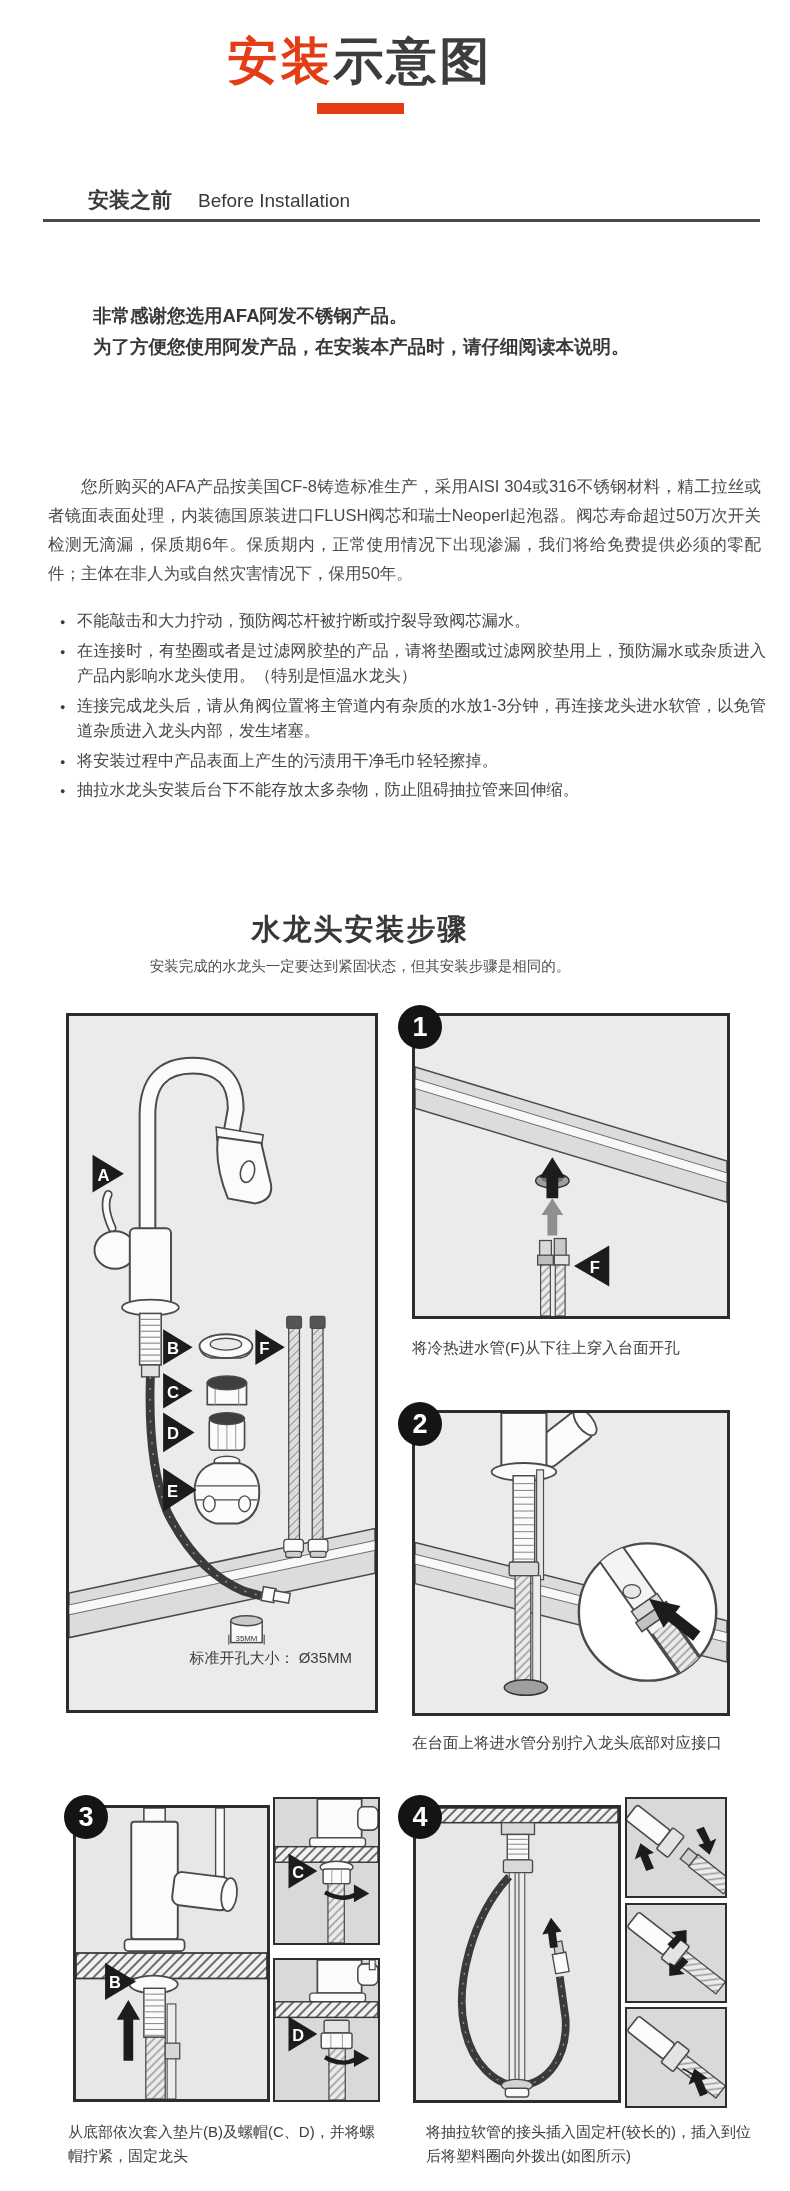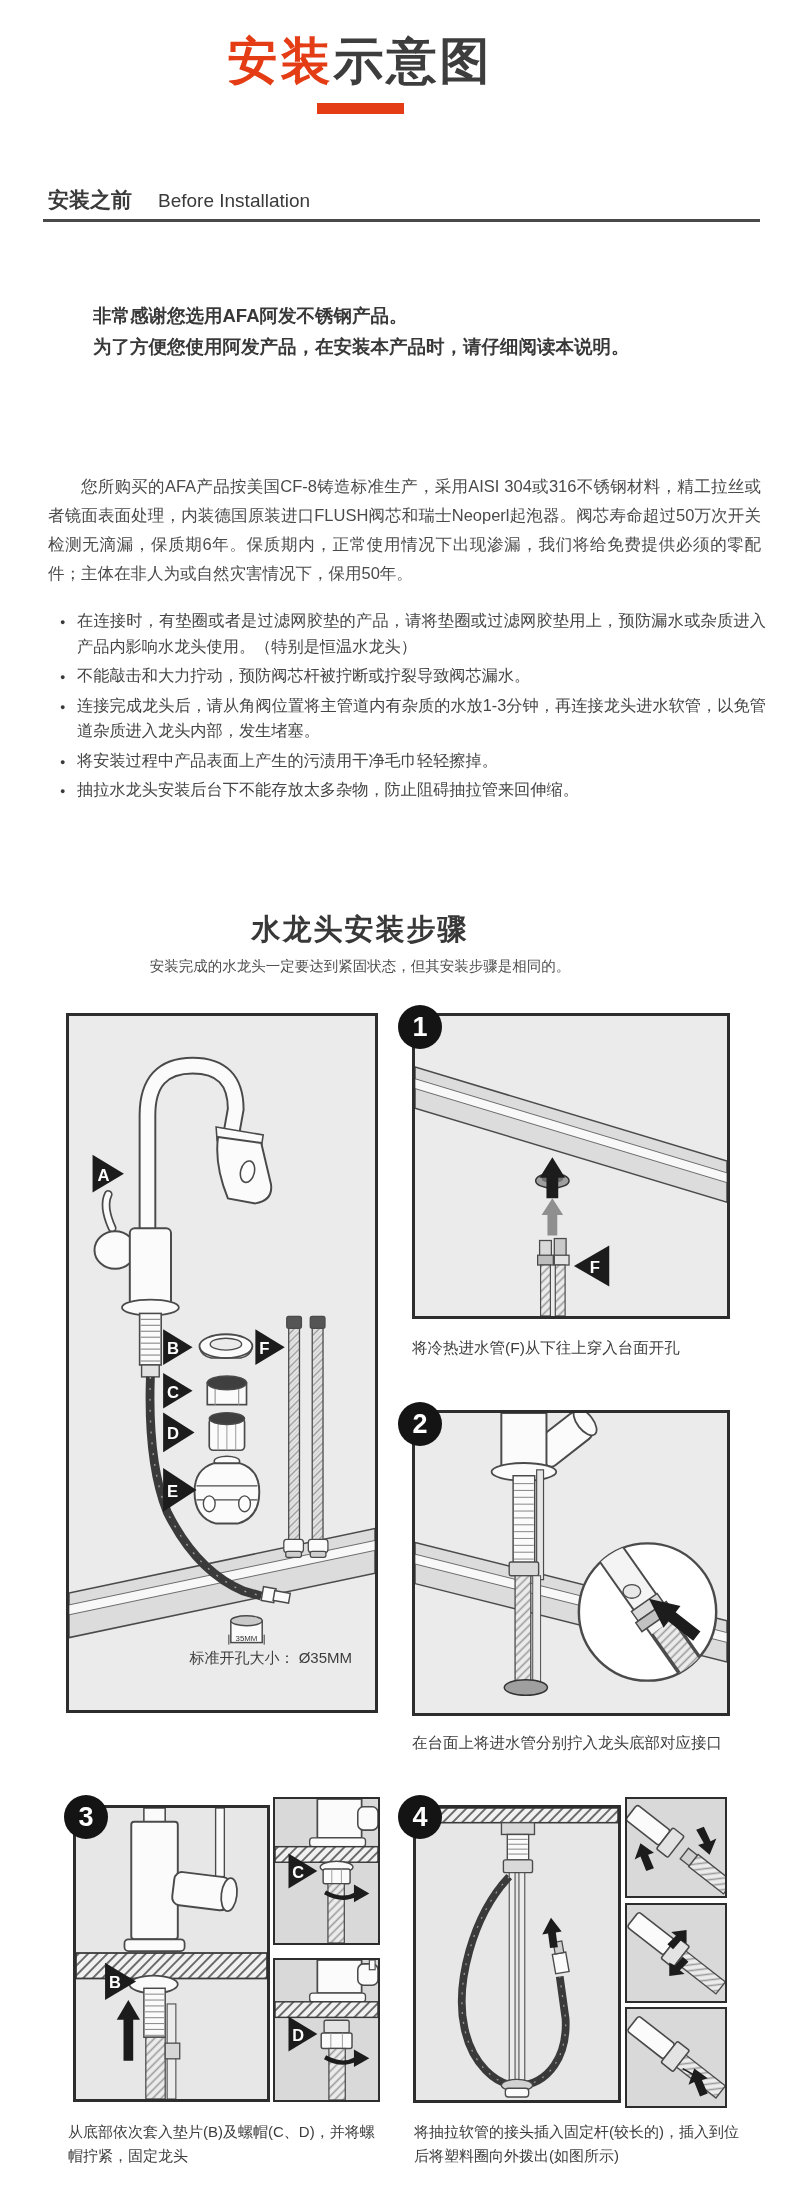--- a/index.html
+++ b/index.html
@@ -10,21 +10,21 @@
   .abs{position:absolute;}
 
   
   .page-title{left:0;top:28px;width:720px;text-align:center;font-size:50px;font-weight:800;letter-spacing:3px;}
   .page-title .t-red{color:#e43d16;}
   .page-title .t-dark{color:#3d3d3d;}
   .title-underline{left:317px;top:103px;width:87px;height:11px;background:#e43d16;}
 
   
   .sec1-head{left:48px;top:186px;display:flex;align-items:baseline;gap:26px;}
-  .sec1-head .zh{font-size:21px;font-weight:700;color:#3a3a3a;}
+  .sec1-head .zh{font-size:21px;font-weight:700;color:#3a3a3a;margin-left:40px;}
   .sec1-head .en{font-size:19px;font-weight:400;color:#3a3a3a;text-align:center;}
   .rule{left:43px;top:219px;width:717px;height:3px;background:#4a4a4a;}
   .intro{left:93px;top:300px;width:640px;font-size:18.5px;font-weight:700;line-height:31px;color:#383838;}
   .para{left:48px;top:472px;width:713px;font-size:16.5px;line-height:29px;color:#4a4a4a;text-indent:33px;text-align:justify;}
   .bullets{left:60px;top:608px;width:706px;list-style:none;margin:0;padding:0;
            font-size:16.2px;line-height:25.5px;color:#454545;}
   .bullets li{position:relative;padding-left:17px;margin-bottom:4px;text-align:justify;}
   .bullets li::before{content:"●";position:absolute;left:0;top:2px;font-size:9px;color:#3a3a3a;}
 
   
@@ -53,21 +53,21 @@
   #panel-s4c{left:625px;top:2007px;width:102px;height:101px;}
 
   #num-1{left:398px;top:1005px;}
   #num-2{left:398px;top:1402px;}
   #num-3{left:64px;top:1795px;}
   #num-4{left:398px;top:1795px;}
 
   #cap-1{left:412px;top:1336px;width:330px;}
   #cap-2{left:412px;top:1731px;width:330px;}
   #cap-3{left:68px;top:2120px;width:316px;font-size:15px;}
-  #cap-4{left:414px;top:2120px;width:332px;font-size:15px;}
+  #cap-4{left:426px;top:2120px;width:332px;font-size:15px;}
 
   svg text.lbl{font-family:"Liberation Sans","DejaVu Sans",sans-serif;font-size:17px;font-weight:700;fill:#ffffff;}
   svg text.tiny{font-family:"Liberation Sans","DejaVu Sans",sans-serif;font-size:8px;fill:#333;}
 </style>
 </head>
 <body>
 
 <div class="abs page-title">
   <span class="t-red">安装</span><span class="t-dark">示意图</span>
 </div>
@@ -80,22 +80,22 @@
 <div class="abs rule"></div>
 
 <div class="abs intro">
   <div>非常感谢您选用AFA阿发不锈钢产品。</div>
   <div>为了方便您使用阿发产品，在安装本产品时，请仔细阅读本说明。</div>
 </div>
 
 <div class="abs para">您所购买的AFA产品按美国CF-8铸造标准生产，采用AISI 304或316不锈钢材料，精工拉丝或者镜面表面处理，内装德国原装进口FLUSH阀芯和瑞士Neoperl起泡器。阀芯寿命超过50万次开关检测无滴漏，保质期6年。保质期内，正常使用情况下出现渗漏，我们将给免费提供必须的零配件；主体在非人为或自然灾害情况下，保用50年。</div>
 
 <ul class="abs bullets">
+  <li>不能敲击和大力拧动，预防阀芯杆被拧断或拧裂导致阀芯漏水。</li>
   <li>在连接时，有垫圈或者是过滤网胶垫的产品，请将垫圈或过滤网胶垫用上，预防漏水或杂质进入产品内影响水龙头使用。（特别是恒温水龙头）</li>
-  <li>不能敲击和大力拧动，预防阀芯杆被拧断或拧裂导致阀芯漏水。</li>
   <li>连接完成龙头后，请从角阀位置将主管道内有杂质的水放1-3分钟，再连接龙头进水软管，以免管道杂质进入龙头内部，发生堵塞。</li>
   <li>将安装过程中产品表面上产生的污渍用干净毛巾轻轻擦掉。</li>
   <li>抽拉水龙头安装后台下不能存放太多杂物，防止阻碍抽拉管来回伸缩。</li>
 </ul>
 
 <div class="abs steps-heading">水龙头安装步骤</div>
 <div class="abs steps-subtitle">安装完成的水龙头一定要达到紧固状态，但其安装步骤是相同的。</div>
 
 <div id="panel-parts" class="panel">
   <svg viewBox="0 0 312 700" preserveAspectRatio="none">

